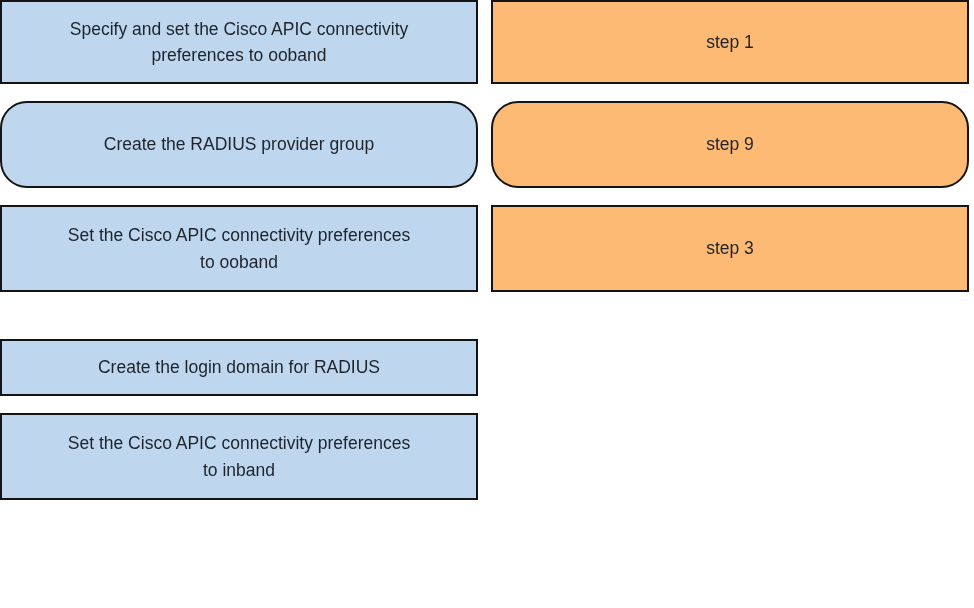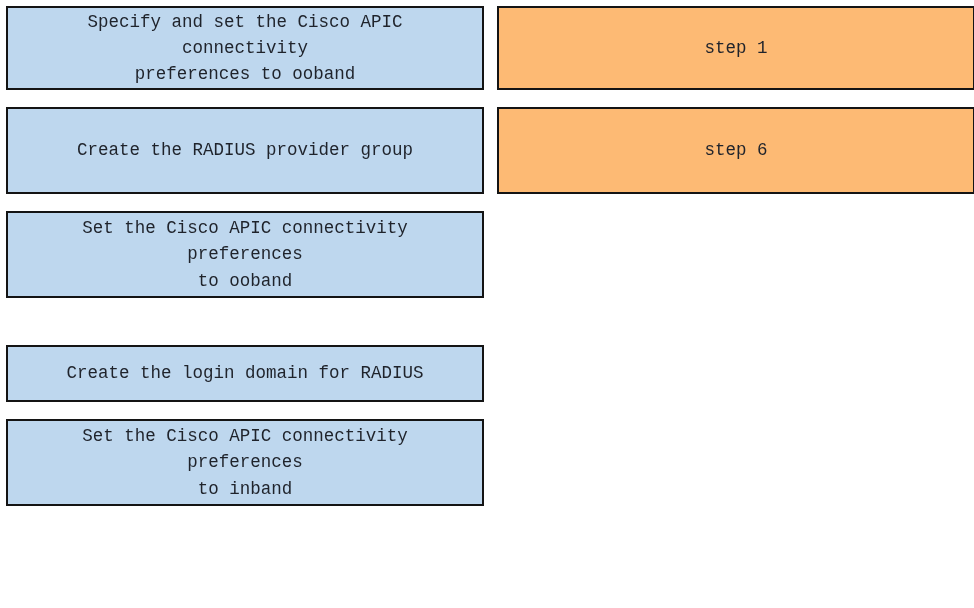--- a/index.html
+++ b/index.html
@@ -5,27 +5,27 @@
   html, body {
     margin: 0;
     padding: 0;
     background: #ffffff;
   }
   .board {
     box-sizing: border-box;
     width: 974px;
     height: 608px;
     background: #ffffff;
-    padding: 6px;
+    padding: 0;
     display: grid;
     grid-template-columns: 478px 478px;
     grid-template-rows: 84px 87px 87px 87px 87px 87px;
     column-gap: 13px;
     row-gap: 17px;
-    font-family: Liberation Mono, monospace;
+    font-family: Liberation Sans, sans-serif;
   }
   .cell {
     box-sizing: border-box;
     border: 2px solid #141414;
     display: flex;
     align-items: center;
     justify-content: center;
     text-align: center;
   }
   .option { background: #bed7ee; }
@@ -33,21 +33,21 @@
   .cell-label {
     color: #1f232b;
     font-size: 17.5px;
     line-height: 1.5;
     white-space: pre-line;
     padding: 0 18px;
   }
   .c1 { grid-column: 1; }
   .c2 { grid-column: 2; }
   .r1 { grid-row: 1; }
-  .r2 { grid-row: 2; }
+  .r2 { grid-row: 2; border-radius: 27px; }
   .r3 { grid-row: 3; }
   .r4 { grid-row: 4; margin-top: 30px; }
   .r5 { grid-row: 5; }
   .r6 { grid-row: 6; }
 </style>
 </head>
 <body>
 
 <div class="board">
 
@@ -56,26 +56,29 @@
 preferences to ooband</span>
   </div>
   <div class="cell step c2 r1">
     <span class="cell-label">step 1</span>
   </div>
 
   <div class="cell option c1 r2">
     <span class="cell-label">Create the RADIUS provider group</span>
   </div>
   <div class="cell step c2 r2">
-    <span class="cell-label">step 6</span>
+    <span class="cell-label">step 9</span>
   </div>
 
   <div class="cell option c1 r3">
     <span class="cell-label">Set the Cisco APIC connectivity preferences
 to ooband</span>
+  </div>
+  <div class="cell step c2 r3">
+    <span class="cell-label">step 3</span>
   </div>
 
   <div class="cell option c1 r4">
     <span class="cell-label">Create the login domain for RADIUS</span>
   </div>
 
   <div class="cell option c1 r5">
     <span class="cell-label">Set the Cisco APIC connectivity preferences
 to inband</span>
   </div>

